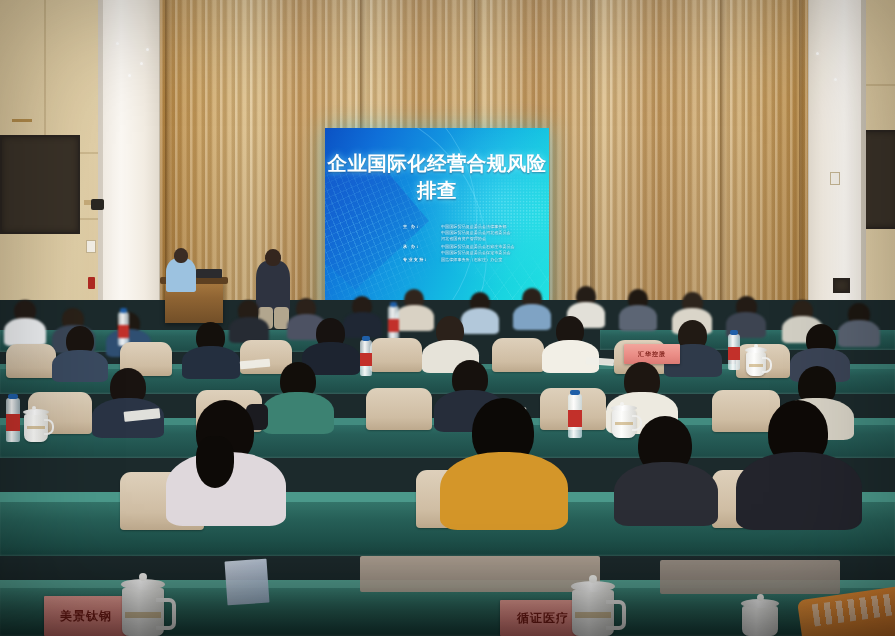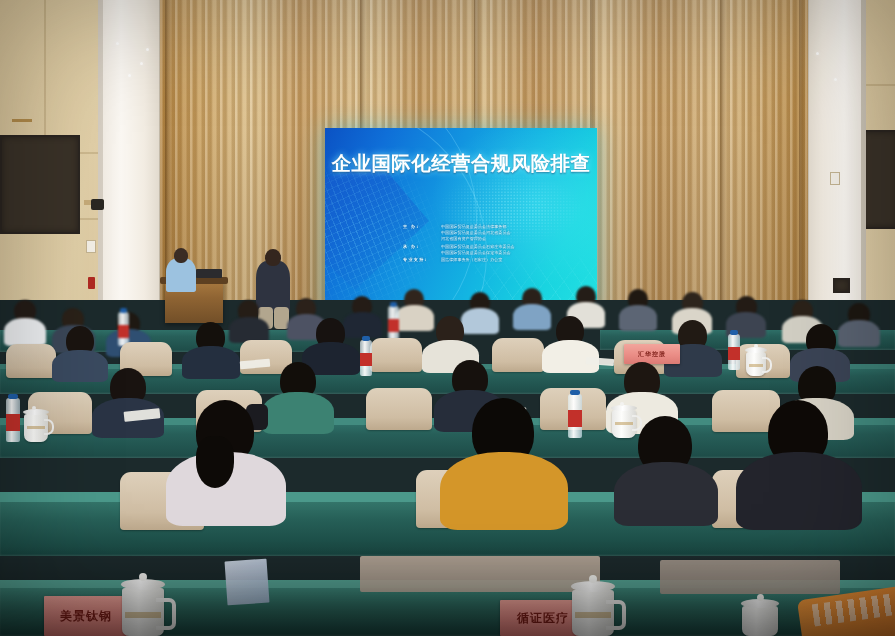--- a/index.html
+++ b/index.html
@@ -36,21 +36,21 @@
       rgba(255,255,255,.22) 0px, rgba(255,255,255,.22) 2px,
       rgba(120,80,30,.20) 3px, rgba(120,80,30,.26) 6px,
       rgba(255,255,255,.10) 8px, rgba(255,255,255,.10) 11px,
       rgba(110,72,26,.18) 12px, rgba(110,72,26,.22) 15px);}
   .curtain::after{content:"";position:absolute;inset:0;
     background:linear-gradient(180deg,rgba(255,255,255,.10),rgba(0,0,0,0) 30%,rgba(60,35,10,.18));}
   .cur-seam{position:absolute;top:0;width:7px;height:330px;
     background:linear-gradient(90deg,rgba(90,58,20,.45),rgba(200,160,100,.15));}
 
   
-  .screen{position:absolute;left:325px;top:128px;width:272px;height:185px;overflow:hidden;
+  .screen{position:absolute;left:325px;top:128px;width:224px;height:185px;overflow:hidden;
     background:linear-gradient(115deg,#0b52c4 0%,#0f6fd8 18%,#1294e0 40%,#13b6e2 62%,#19d4e0 82%,#23e2e2 100%);
     box-shadow:0 0 22px rgba(40,190,230,.45);}
   .scr-wave{position:absolute;border-radius:50%;border:1px solid rgba(140,225,255,.30);}
   .scr-mesh{position:absolute;left:-10px;top:28px;width:150px;height:150px;
     background:
       repeating-linear-gradient(68deg,rgba(120,225,255,.22) 0 1px,transparent 1px 6px),
       repeating-linear-gradient(-24deg,rgba(120,225,255,.16) 0 1px,transparent 1px 7px);
     -webkit-mask-image:radial-gradient(ellipse 70% 62% at 28% 52%,#000 0%,rgba(0,0,0,.55) 55%,transparent 85%);
     mask-image:radial-gradient(ellipse 70% 62% at 28% 52%,#000 0%,rgba(0,0,0,.55) 55%,transparent 85%);}
   .scr-cone{position:absolute;left:-28px;top:34px;width:132px;height:128px;

